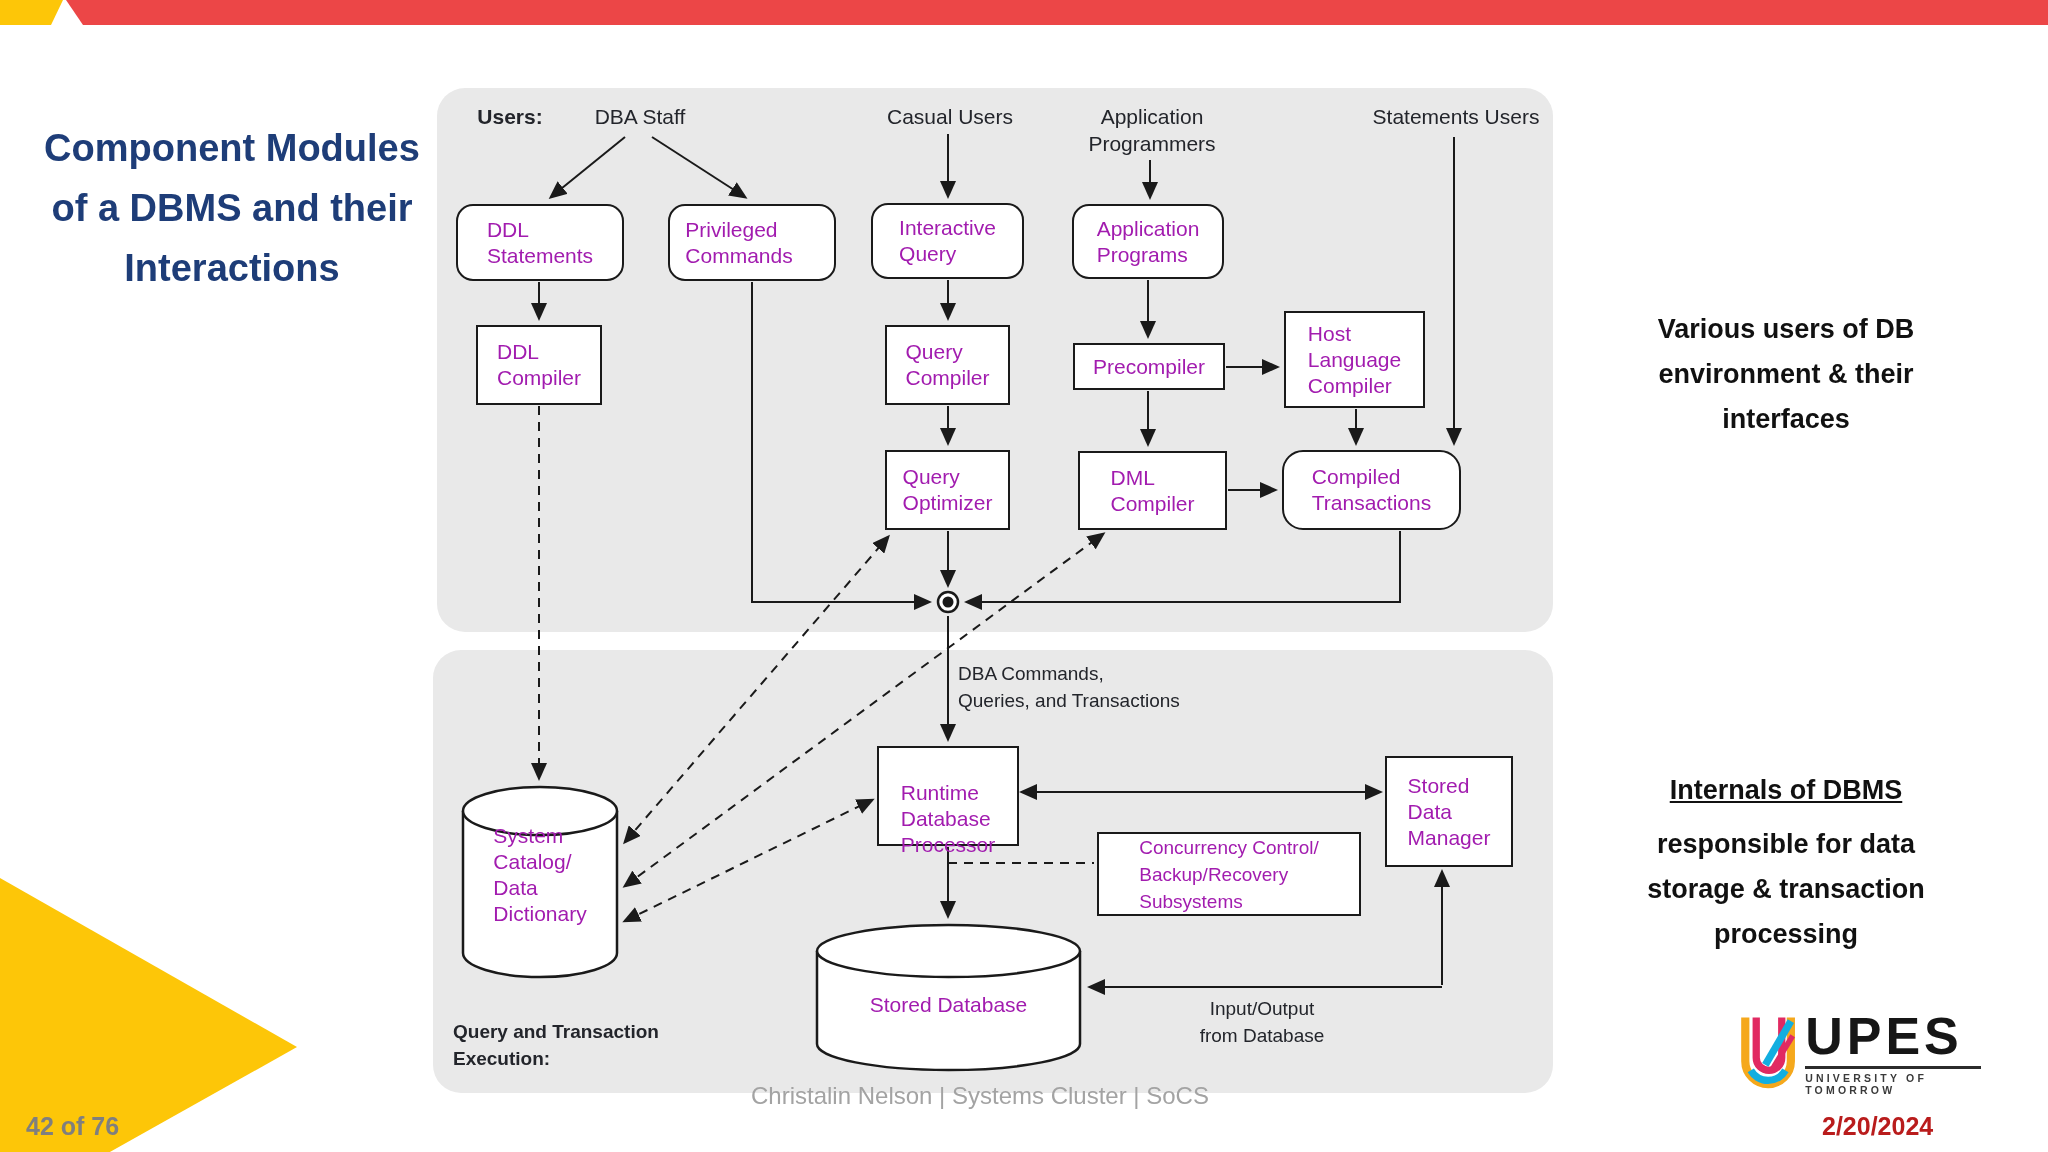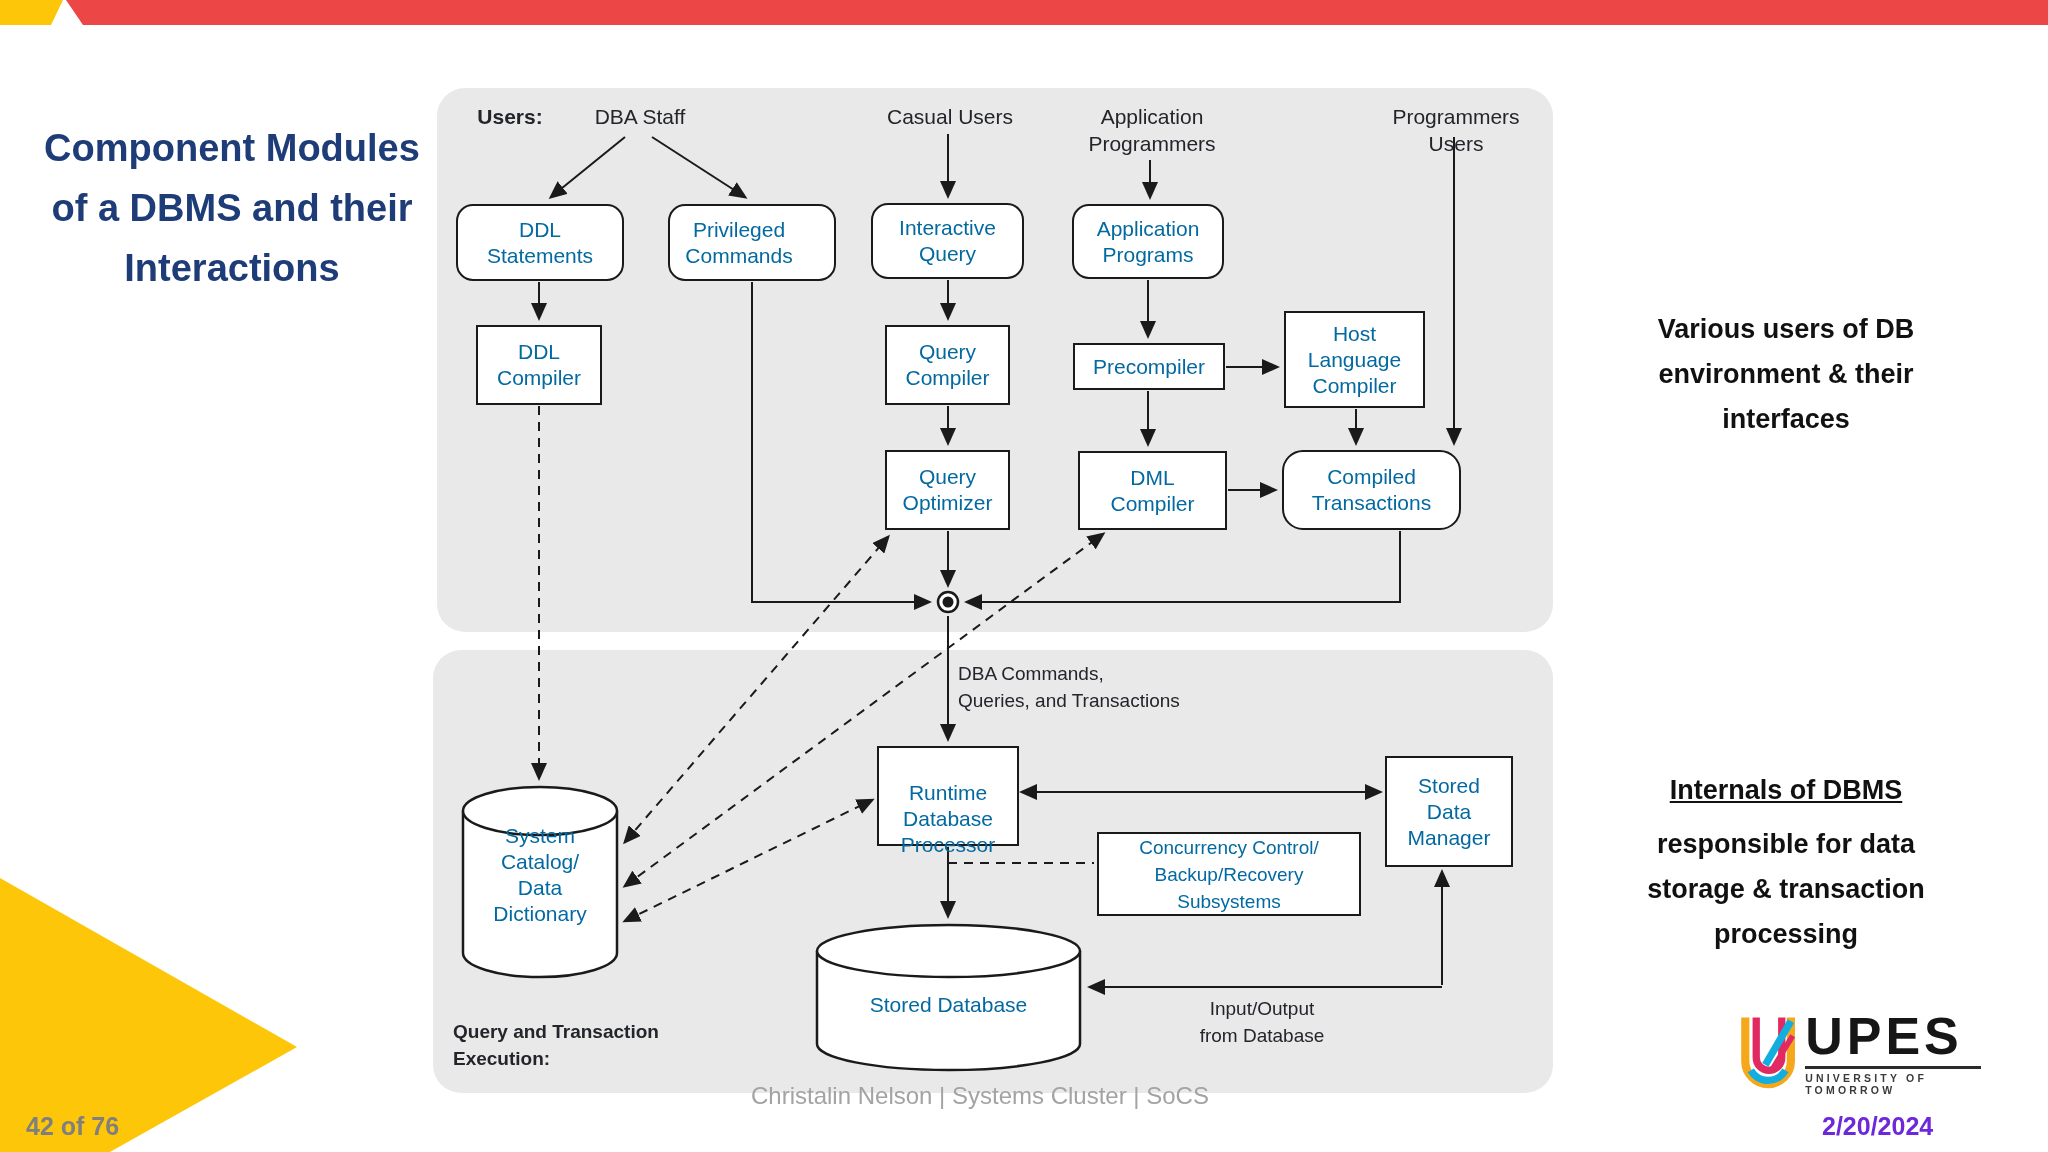--- a/index.html
+++ b/index.html
@@ -22,30 +22,30 @@
   .side-note{width:380px;text-align:center;color:#111;font-size:27px;font-weight:bold;
     line-height:45px;white-space:pre-line;z-index:4;}
   #side-note-top{left:1596px;top:283px;margin-top:24px;}
   #side-note-bottom{left:1596px;top:822px;}
   #side-note-bottom-head{left:1596px;top:775px;width:380px;text-align:center;color:#111;
     font-size:27px;font-weight:bold;text-decoration:underline;z-index:4;}
 
   
   .dlabel{color:#23252b;font-size:21px;line-height:27px;text-align:center;
     white-space:pre-line;z-index:5;}
-  .node-text{display:flex;align-items:center;justify-content:center;color:#0369a1;
-    font-size:21px;line-height:26px;text-align:center;white-space:pre-line;z-index:5;}
+  .node-text{display:flex;align-items:center;justify-content:center;color:#a21caf;
+    font-size:21px;line-height:26px;white-space:pre-line;z-index:5;}
   .small{font-size:19px;line-height:27px;}
   .bold{font-weight:bold;}
   .left-align{text-align:left;}
 
   #footer-credit{left:680px;top:1082px;width:600px;text-align:center;color:#a3a3a3;
     font-size:24px;z-index:4;}
   #page-number{left:26px;top:1112px;color:#7f7f7f;font-size:25px;font-weight:bold;z-index:4;}
-  #slide-date{left:1822px;top:1112px;width:140px;color:#6d28d9;font-size:25px;
+  #slide-date{left:1822px;top:1112px;width:140px;color:#b91c1c;font-size:25px;
     font-weight:bold;z-index:4;}
 
   
   #logo{left:1738px;top:1008px;width:266px;height:100px;z-index:4;display:flex;align-items:flex-start;}
   #logo-text{margin-left:7px;}
   #logo-word{font-size:52px;font-weight:bold;color:#161616;letter-spacing:4px;line-height:56px;}
   #logo-rule{width:176px;height:3px;background:#2b2b2b;margin:2px 0 3px 0;}
   #logo-tagline{font-size:10.5px;letter-spacing:3.2px;color:#3a3a3a;font-weight:bold;}
   #diagram-svg{left:0;top:0;z-index:2;}
 </style>
@@ -139,21 +139,21 @@
       <path d="M817,951 v93 a131.5,26 0 0 0 263,0 v-93"></path>
       <ellipse cx="948.5" cy="951" rx="131.5" ry="26"></ellipse>
     </g>
   </svg>
 
   <div class="abs dlabel bold left-align" style="left:455px;top:103px;width:110px;text-align:center;">Users:</div>
   <div class="abs dlabel" style="left:575px;top:103px;width:130px;">DBA Staff</div>
   <div class="abs dlabel" style="left:870px;top:103px;width:160px;">Casual Users</div>
   <div class="abs dlabel" style="left:1067px;top:103px;width:170px;">Application
 Programmers</div>
-  <div class="abs dlabel" style="left:1366px;top:103px;width:180px;">Programmers Users</div>
+  <div class="abs dlabel" style="left:1366px;top:103px;width:180px;">Statements Users</div>
 
   <div class="abs node-text" style="left:457px;top:205px;width:166px;height:75px;">DDL
 Statements</div>
   <div class="abs node-text" style="left:669px;top:205px;width:140px;height:75px;">Privileged
 Commands</div>
   <div class="abs node-text" style="left:872px;top:204px;width:151px;height:74px;">Interactive
 Query</div>
   <div class="abs node-text" style="left:1073px;top:205px;width:150px;height:73px;">Application
 Programs</div>
   <div class="abs node-text" style="left:477px;top:326px;width:124px;height:78px;">DDL

